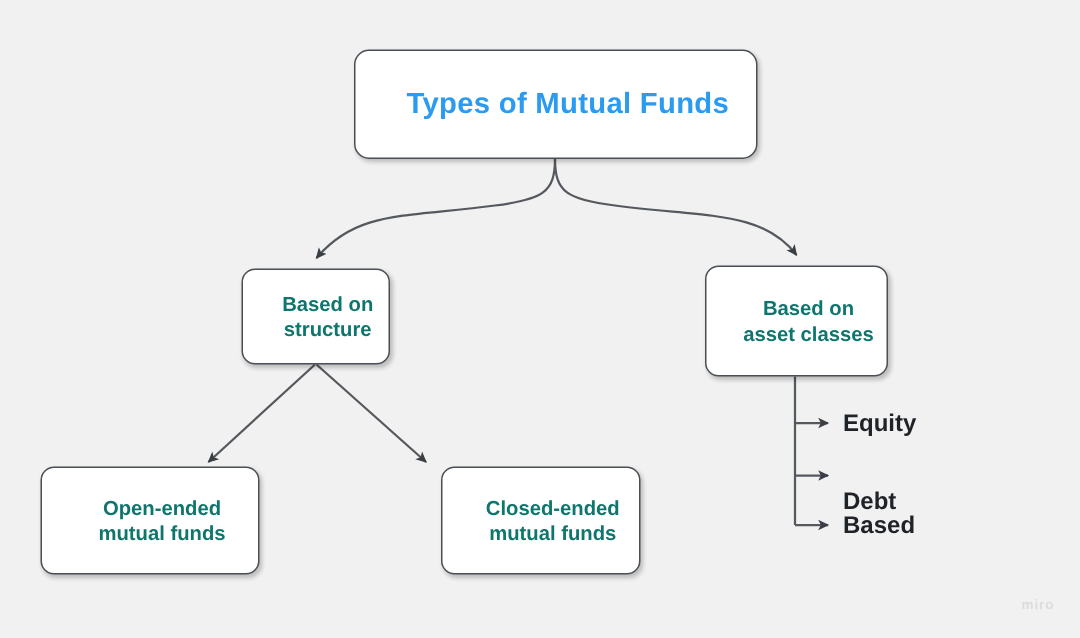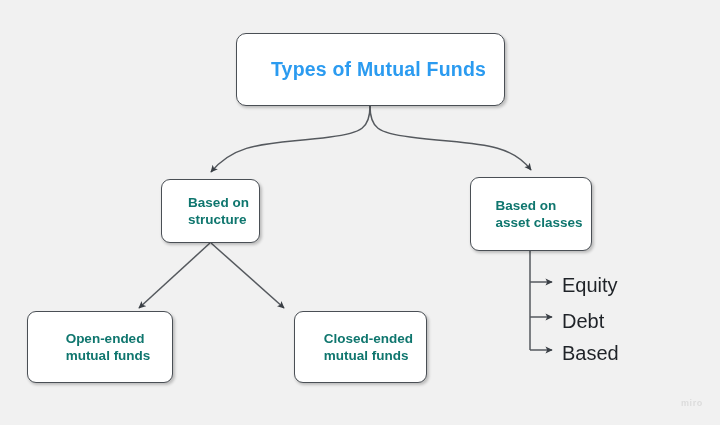--- a/index.html
+++ b/index.html
@@ -29,20 +29,21 @@
   }
   .node {
     position: absolute;
     box-sizing: border-box;
     background: #ffffff;
     border: 1.6px solid #4a4f55;
     border-radius: 9px;
     display: flex;
     align-items: center;
     justify-content: center;
+    text-align: center;
     box-shadow: 1.5px 2px 3px rgba(0,0,0,0.22);
     z-index: 2;
     padding-left: 16px;
   }
   .node-label {
     display: block;
     line-height: 1.28;
     white-space: pre-line;
   }
   #node-root {
@@ -84,28 +85,28 @@
     margin-left: 27px;
   }
   .sub .node-label {
     color: #0f766e;
     font-size: 13.5px;
     font-weight: bold;
   }
   .branch-label {
     position: absolute;
     color: #1f2328;
-    font-size: 20px;
-    font-weight: normal;
+    font-size: 16px;
+    font-weight: bold;
     white-space: nowrap;
     z-index: 2;
     text-align: center;
   }
   #branch-0 { left: 562px; top: 274px; }
-  #branch-1 { left: 562px; top: 310px; }
+  #branch-1 { left: 562px; top: 326px; }
   #branch-2 { left: 562px; top: 342px; }
   #watermark {
     position: absolute;
     left: 681px;
     top: 398px;
     font-size: 9px;
     font-weight: bold;
     letter-spacing: 0.6px;
     color: #dcdcdc;
     z-index: 3;

